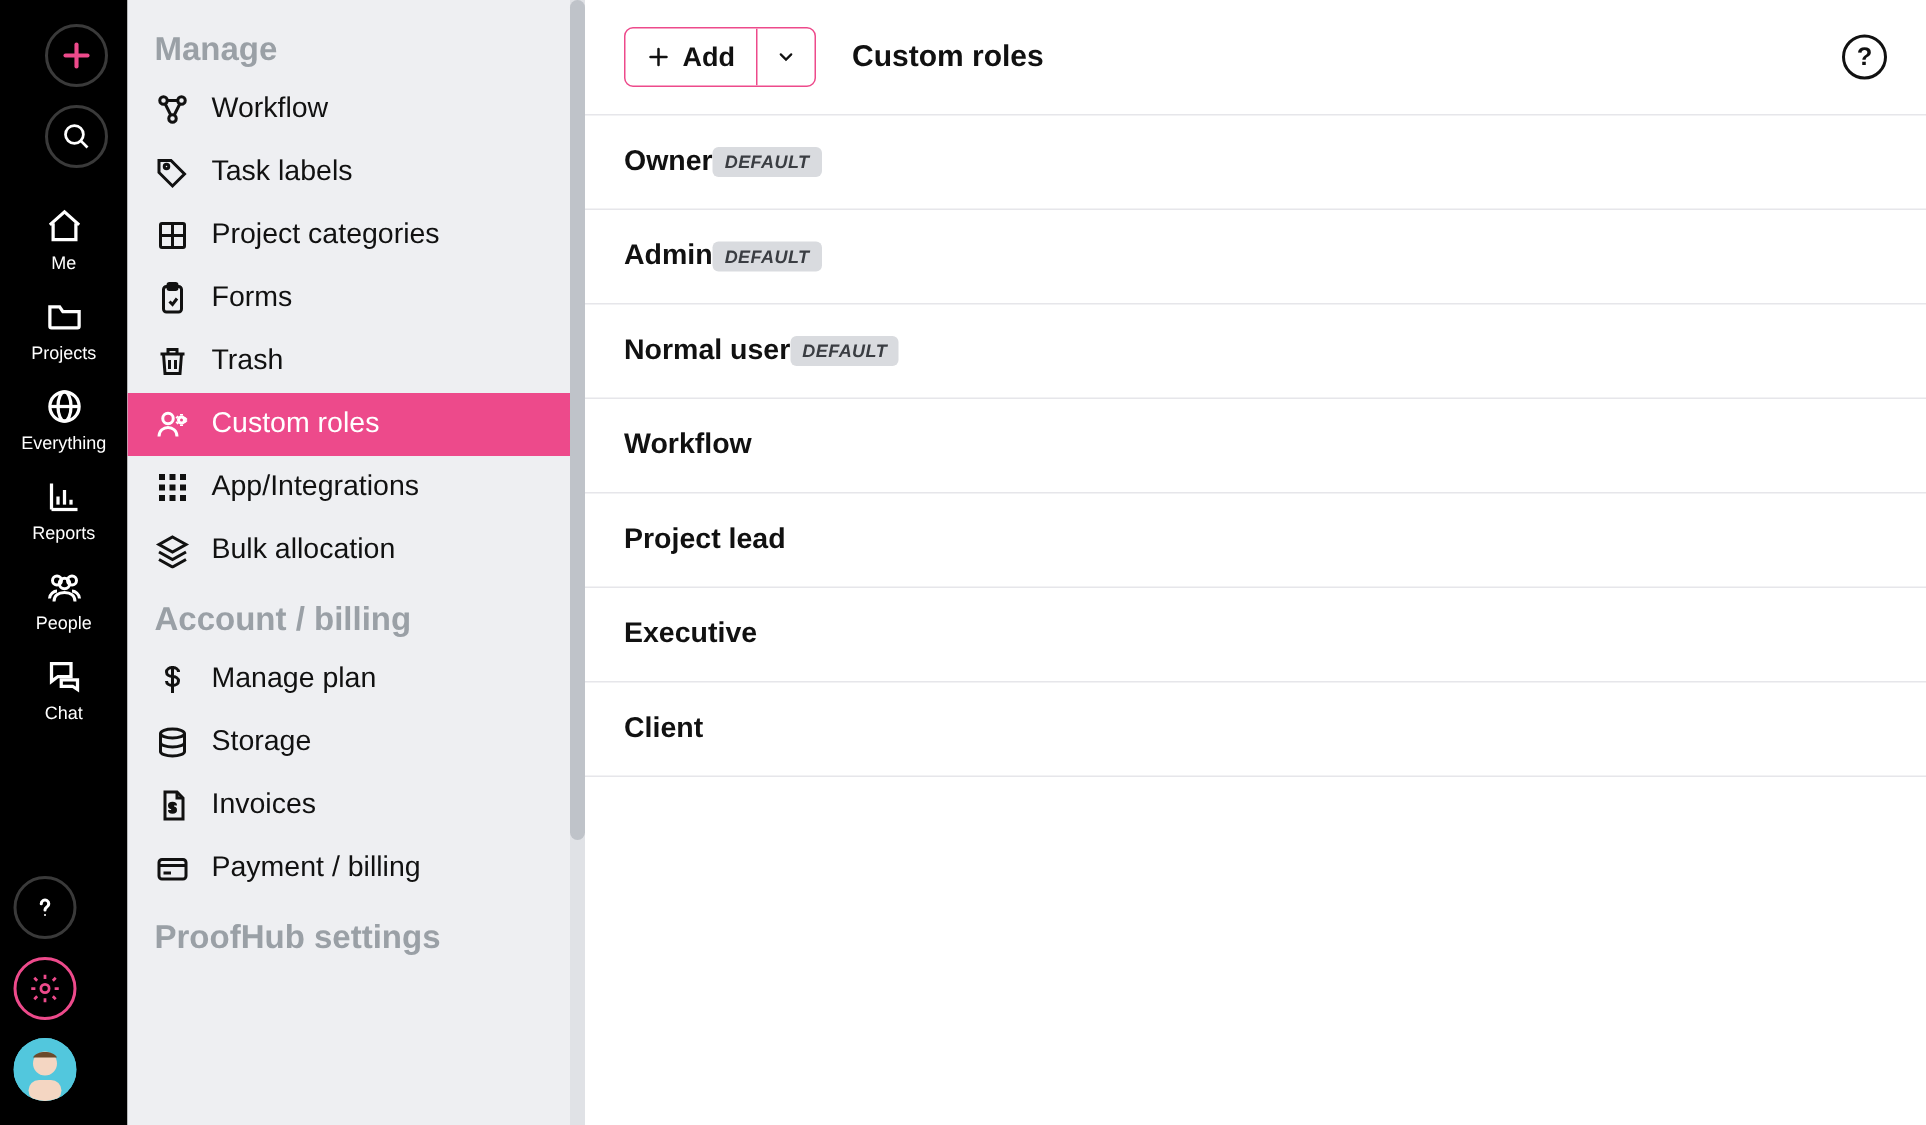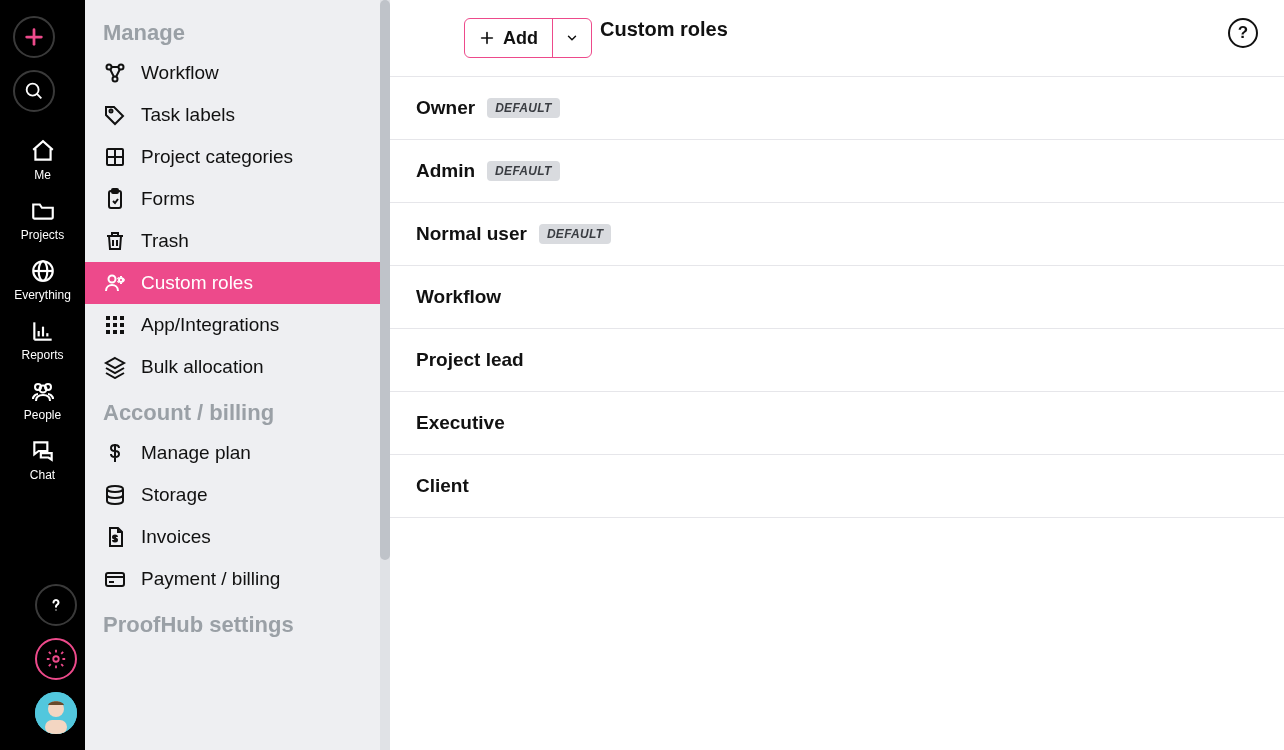--- a/index.html
+++ b/index.html
@@ -22,21 +22,21 @@
     color:#111;
     background:#fff;
     width:1284px;height:750px;overflow:hidden;
   }
   .app{display:flex;width:100%;height:100%;}
   
   .rail{
     width:85px;flex:0 0 85px;
     background:var(--black);
     display:flex;flex-direction:column;
-    align-items:flex-start;
+    align-items:flex-end;
     padding:10px 13px;
     position:relative;
   }
   .rail .circle-btn{
     width:42px;height:42px;border-radius:50%;
     border:2px solid #3a3a3a;
     display:flex;align-items:center;justify-content:center;
     margin:6px 0;cursor:pointer;
   }
   .rail .circle-btn.plus{border-color:#3a3a3a;}
@@ -77,40 +77,39 @@
   
   .side .scroll-track{
     position:absolute;right:0;top:0;bottom:0;width:10px;background:var(--scroll-track);
   }
   .side .scroll-thumb{
     position:absolute;right:0;top:0;width:10px;height:560px;background:var(--scroll);border-radius:5px;
   }
   
   .main{flex:1;display:flex;flex-direction:column;background:#fff;}
   .toolbar{
-    display:flex;align-items:flex-start;gap:8px;
+    display:flex;align-items:center;gap:24px;
     padding:18px 26px 18px 26px;
     position:relative;
-    margin-left:48px;
   }
   .add-btn{
     display:inline-flex;align-items:stretch;
     border:1.5px solid var(--pink);border-radius:6px;
     height:40px;overflow:hidden;cursor:pointer;
   }
   .add-btn .seg{display:flex;align-items:center;padding:0 14px;}
   .add-btn .seg.main-seg{gap:8px;font-weight:700;font-size:18px;color:#111;}
   .add-btn .seg.caret-seg{border-left:1.5px solid var(--pink);padding:0 12px;}
   .add-btn svg{stroke:#111;}
   .page-title{font-size:20px;font-weight:700;color:#111;}
   .help-btn{margin-left:auto;width:30px;height:30px;border:2px solid #111;border-radius:50%;display:flex;align-items:center;justify-content:center;cursor:pointer;}
   .help-btn span{font-weight:700;font-size:17px;}
   .list-divider{border-top:1px solid var(--divider);}
   .role-row{
-    display:flex;align-items:center;gap:12px;
+    display:flex;align-items:center;
     padding:20px 26px;
     border-bottom:1px solid var(--divider);
     font-size:19px;font-weight:600;color:#111;
     cursor:pointer;
   }
   .role-row .badge{
     font-size:12px;font-weight:600;letter-spacing:0.3px;
     background:var(--badge-bg);color:var(--badge-text);
     padding:3px 8px;border-radius:4px;font-style:italic;
   }

